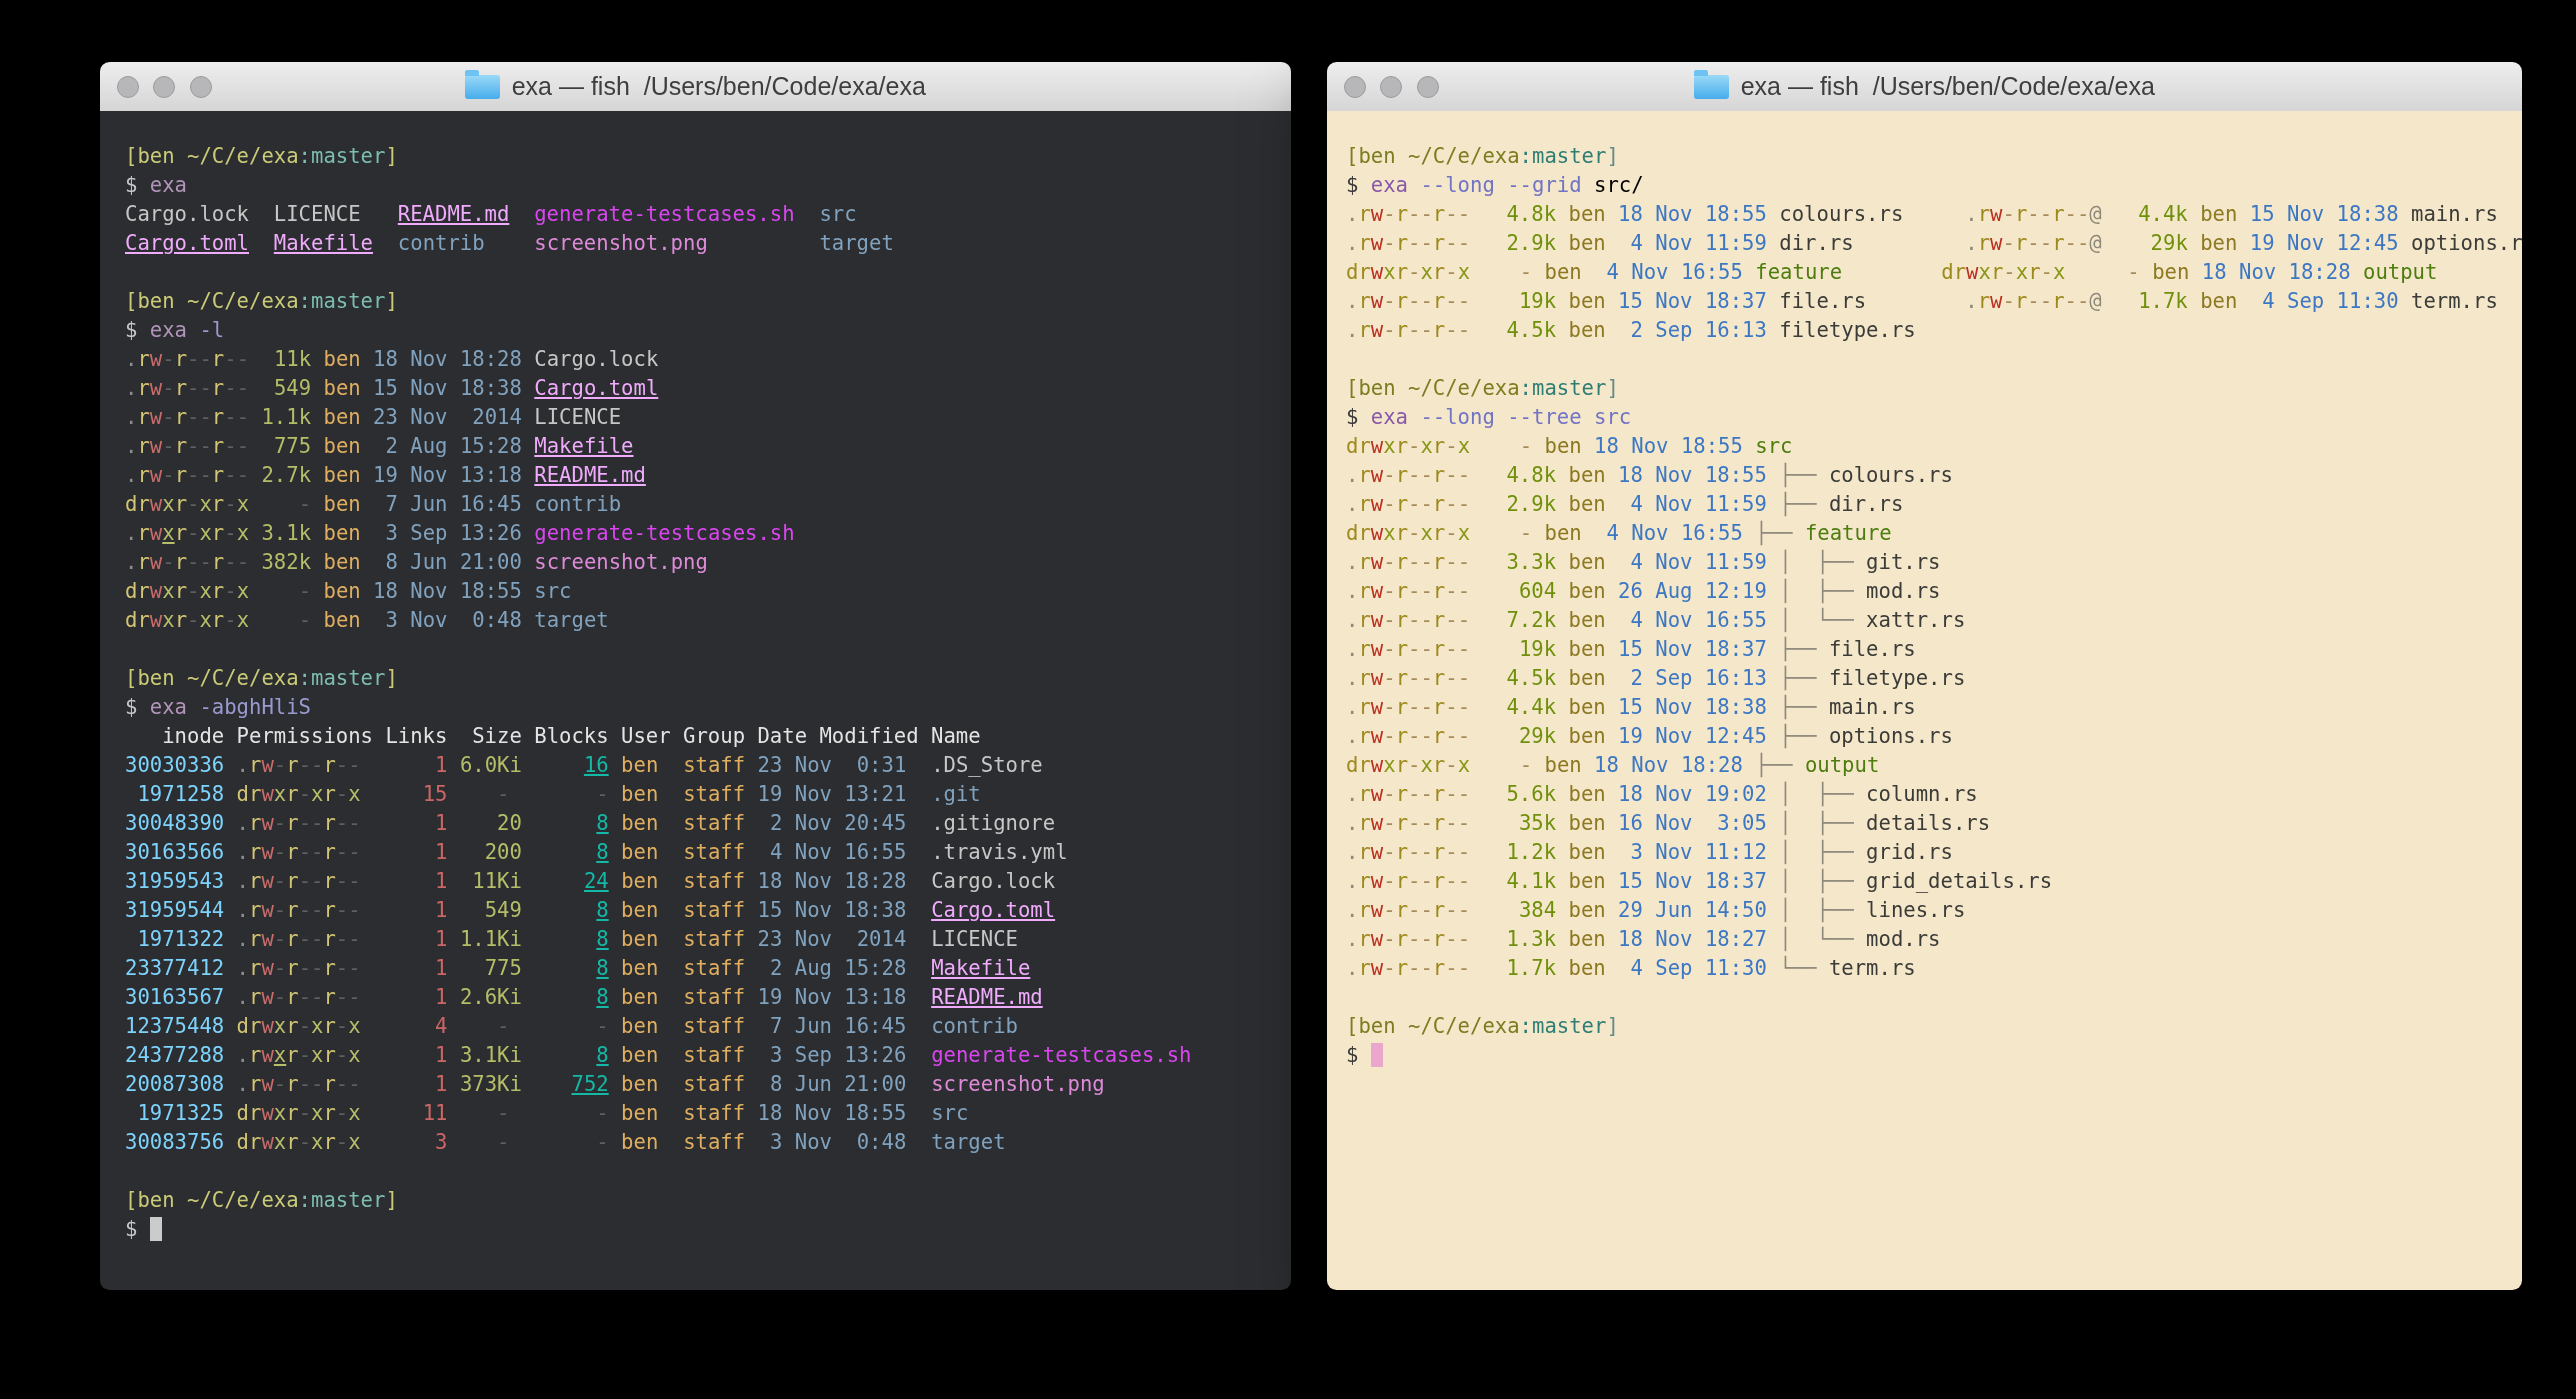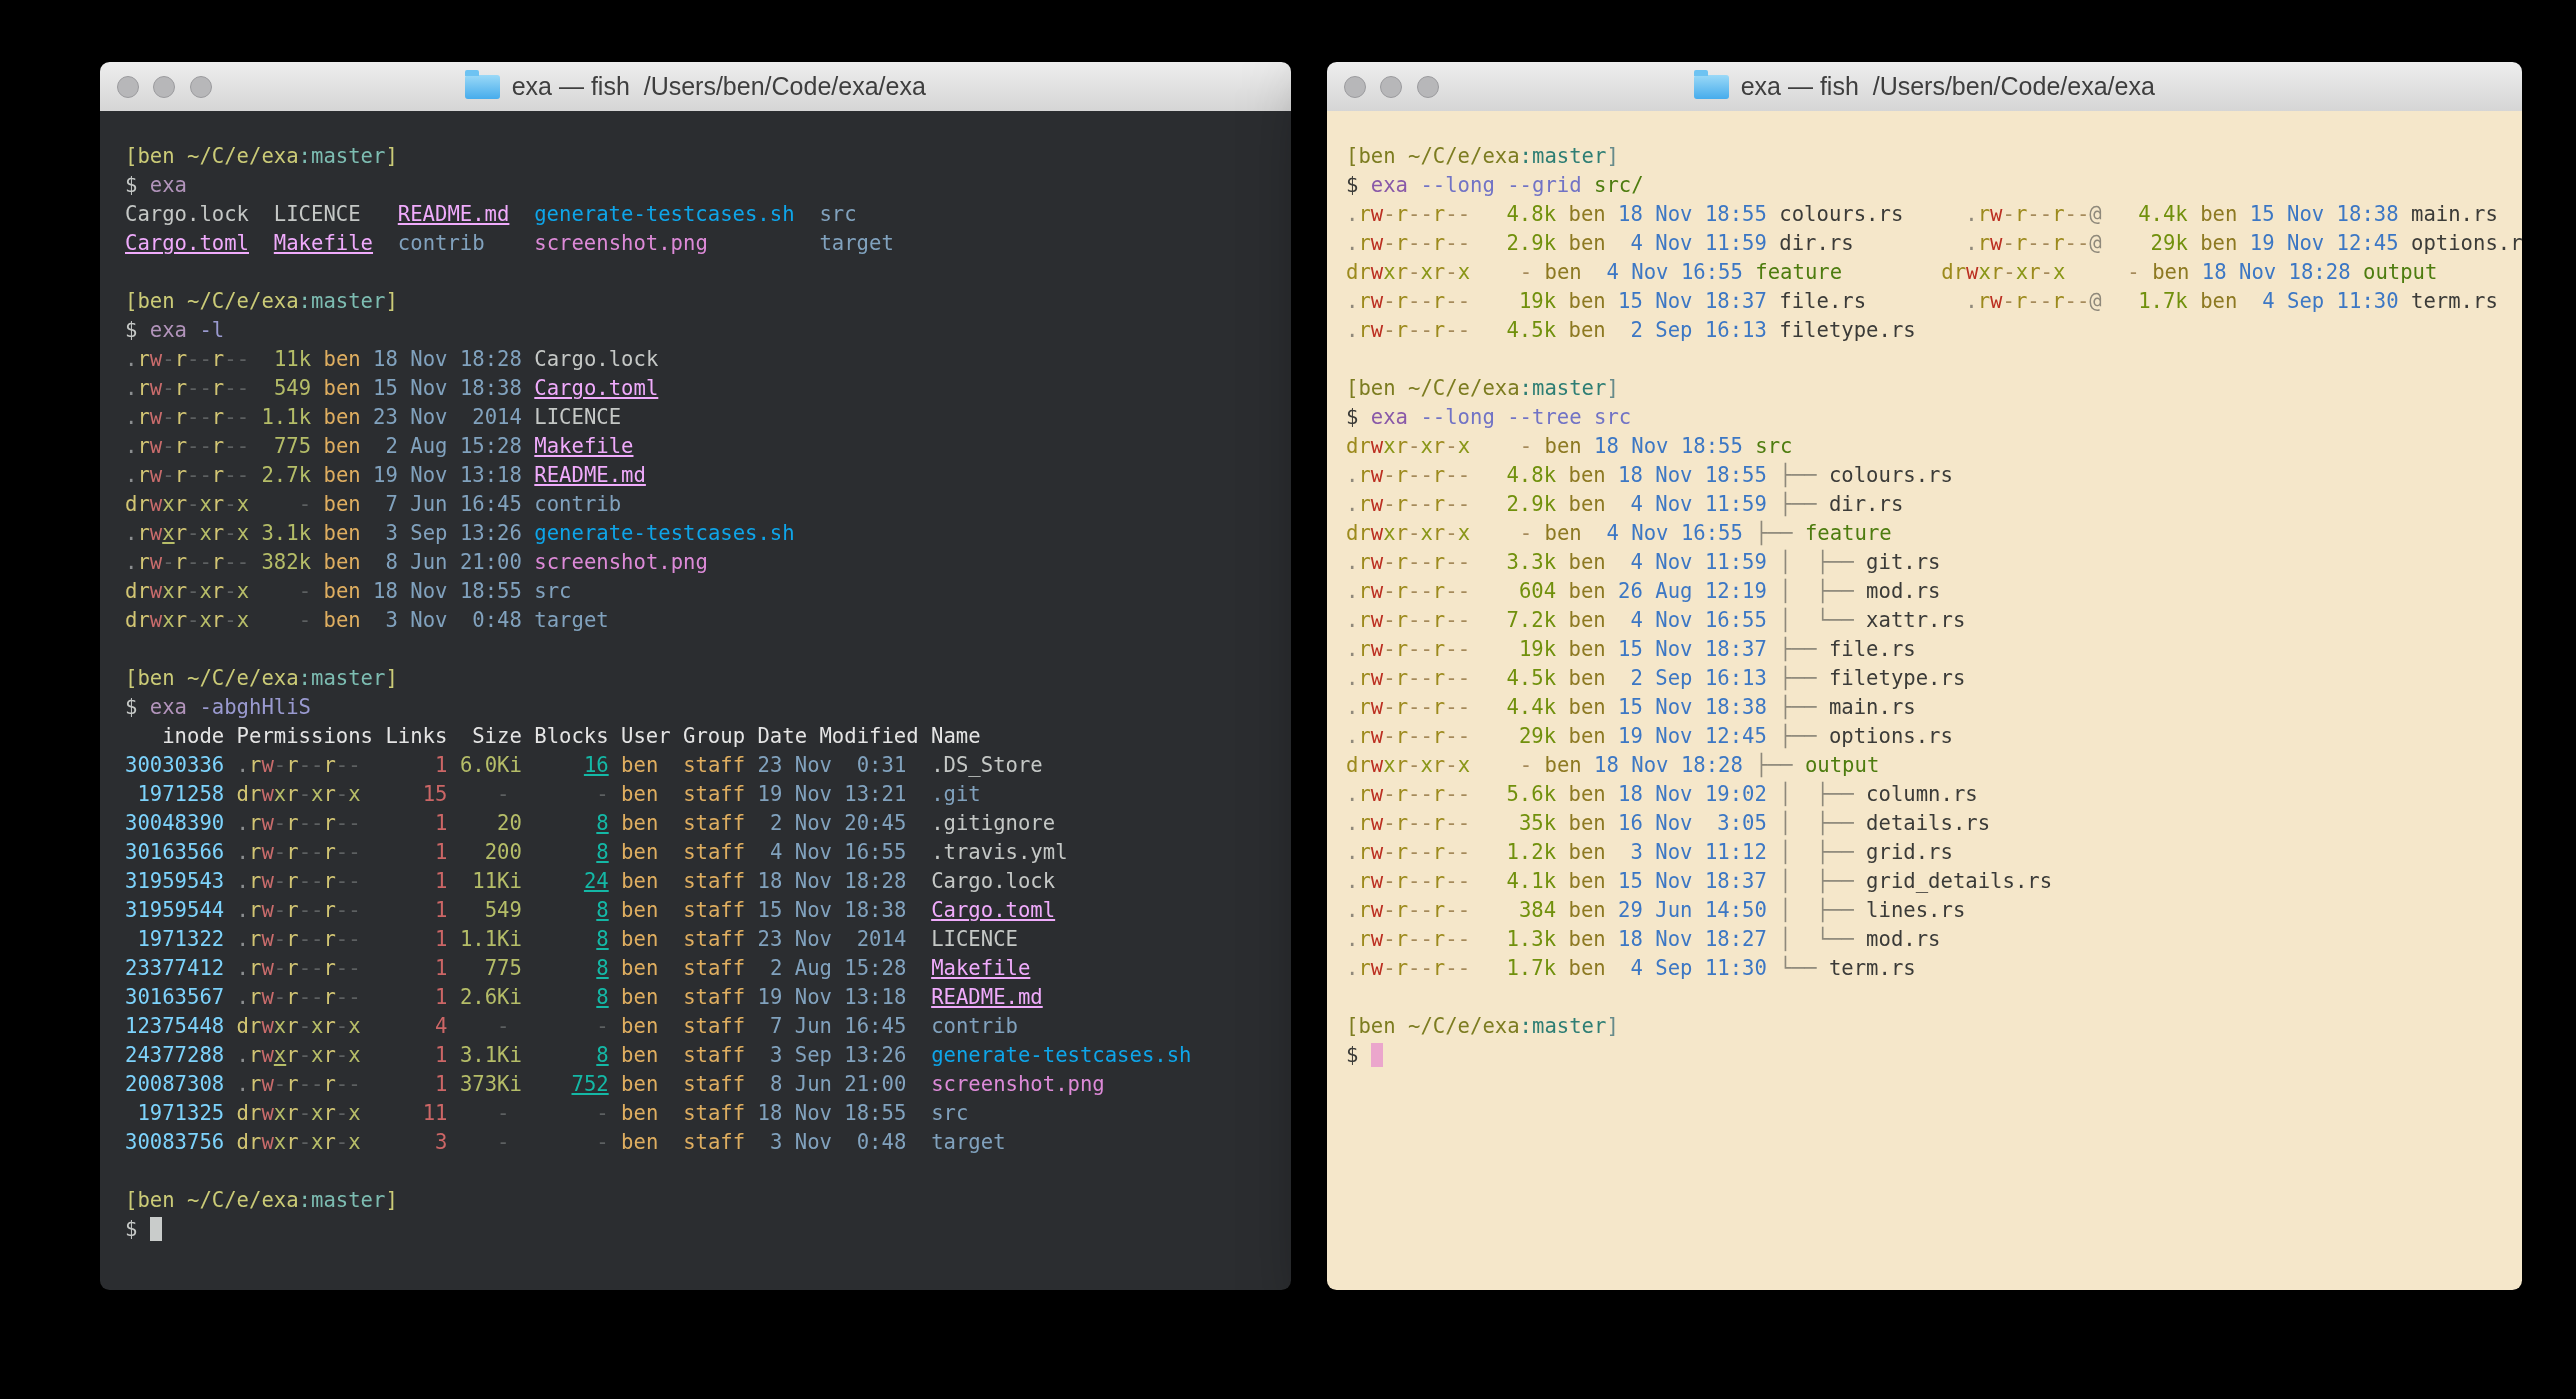--- a/index.html
+++ b/index.html
@@ -34,36 +34,36 @@
   .term-dark .c-dot{color:#8b8e90;}
   .term-dark .c-dash{color:#5d6062;}
   .term-dark .c-r{color:#d2c573;}
   .term-dark .c-w{color:#c96c6c;}
   .term-dark .c-x,.term-dark .c-xu{color:#b7bd68;}
   .term-dark .c-size{color:#b5bd68;}
   .term-dark .c-user{color:#dfae60;}
   .term-dark .c-date{color:#81a2be;}
   .term-dark .c-dir{color:#81a2be;}
   .term-dark .c-yu{color:#f0abfc;text-decoration:underline;}
-  .term-dark .c-green{color:#0ea5e9;}
+  .term-dark .c-green{color:#d946ef;}
   .term-dark .c-pink{color:#dd8ad8;}
   .term-dark .c-inode{color:#7dd3fc;}
   .term-dark .c-links{color:#cc6666;}
   .term-dark .c-blocks{color:#14b8a6;text-decoration:underline;}
   .term-dark .c-hdr{color:#e4e4e4;}
   .term-dark .c-cursor{background:#c9cccb;color:#c9cccb;}
   .c-xu{text-decoration:underline;}
   
   .term-light .c-fg{color:#3b3b38;}
   .term-light .c-prompt{color:#7c7c20;}
   .term-light .c-branch{color:#2e7e74;}
   .term-light .c-bracket{color:#678b8b;}
   .term-light .c-cmd{color:#8959a8;}
   .term-light .c-flag{color:#7173c5;}
-  .term-light .c-patharg{color:#4d7c0f;}
+  .term-light .c-patharg{color:#000000;}
   .term-light .c-dot{color:#8f897b;}
   .term-light .c-dash{color:#a58a5a;}
   .term-light .c-r{color:#9c8a1d;}
   .term-light .c-w{color:#bb2f21;}
   .term-light .c-x,.term-light .c-xu{color:#8a9718;}
   .term-light .c-at{color:#8f897b;}
   .term-light .c-size{color:#70900c;margin-left:24px;}
   .term-light .c-user{color:#8d7922;}
   .term-light .c-date{color:#3c77c4;}
   .term-light .c-dir{color:#4d7c0f;}

